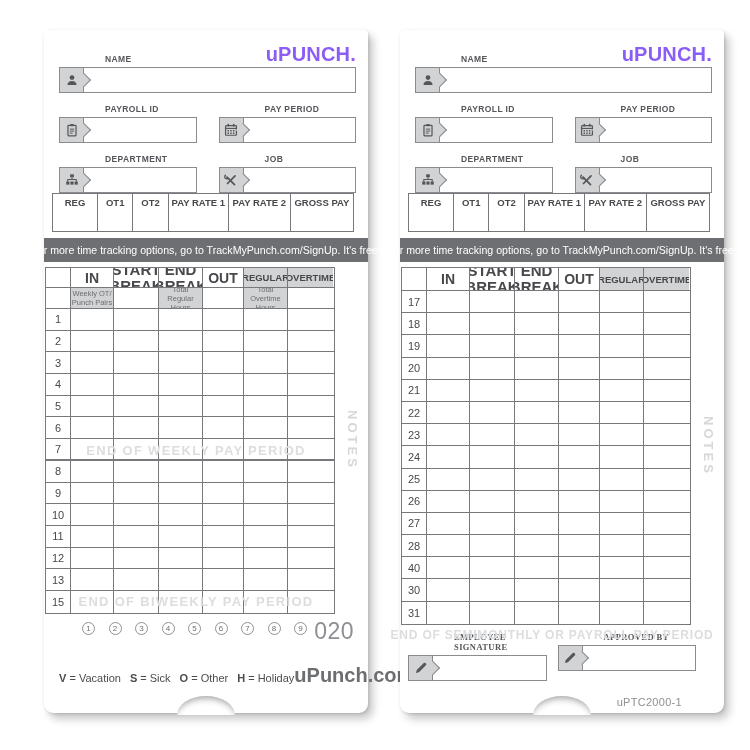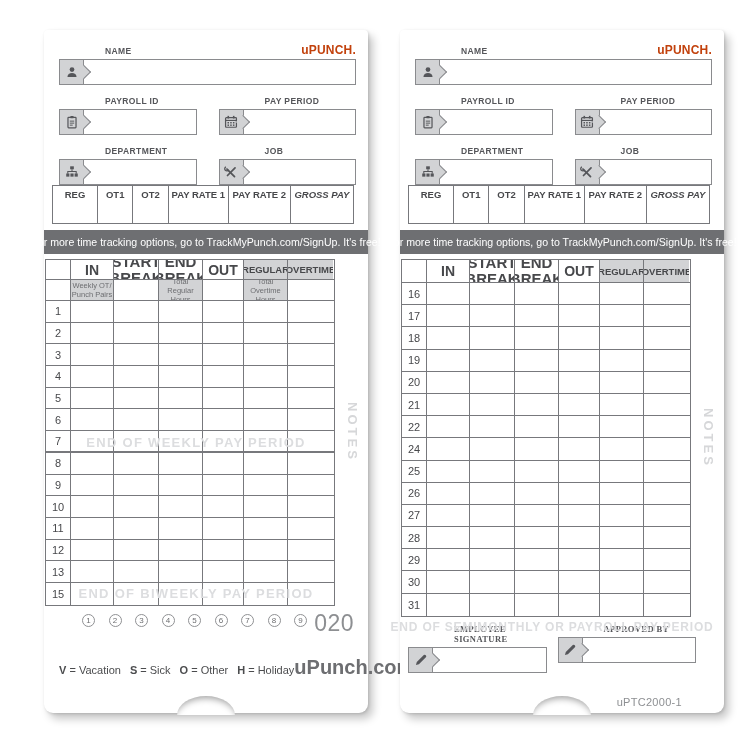--- a/index.html
+++ b/index.html
@@ -14,38 +14,38 @@
   .card{position:absolute;top:30px;width:324px;height:683px;background:#fff;
     border-radius:4px 4px 9px 9px;
     box-shadow:5px 6px 9px rgba(0,0,0,.22), 1px 1px 3px rgba(0,0,0,.14);}
   .card.front{left:44px;} .card.back{left:400px;}
   .notch{position:absolute;bottom:-2px;left:50%;transform:translateX(-50%);
     width:58px;height:19px;background:#fff;border-radius:29px 29px 0 0/19px 19px 0 0;
     box-shadow:inset 0 6px 7px -4px rgba(0,0,0,.38);}
   
   .head{padding:14px 12px 0 15px;}
   .toprow{display:flex;justify-content:space-between;align-items:flex-end;margin-bottom:3px;}
-  .logo{font-size:12px;font-weight:800;color:#c2410c;letter-spacing:.2px;line-height:1;}
+  .logo{font-size:20px;font-weight:800;color:#8b5cf6;letter-spacing:.2px;line-height:1;}
   .flabel{display:block;font-size:8.5px;font-weight:bold;color:var(--label);
     letter-spacing:.4px;margin-bottom:3px;padding-left:46px;}
   .field{display:flex;border:1.5px solid var(--field-border);height:26px;background:#fff;}
   .fic{width:24px;flex:none;background:var(--fill-gray);border-right:1.2px solid var(--field-border);
     position:relative;display:flex;align-items:center;justify-content:center;}
   .fic::after{content:"";position:absolute;right:-5.5px;top:50%;width:9px;height:9px;
     transform:translateY(-50%) rotate(45deg);background:var(--fill-gray);
     border-top:1.2px solid var(--field-border);border-right:1.2px solid var(--field-border);z-index:2;}
   .fbody{flex:1;}
   .cols{display:flex;gap:22px;margin-top:11px;}
   .col{flex:1;min-width:0;}
   
   .pt{display:flex;margin:0 14px 0 8px;height:39px;border:1.5px solid var(--line);
     font-size:9.5px;font-weight:bold;color:var(--header-text);}
   .pc{border-right:1.5px solid var(--line);padding-top:3px;text-align:center;}
   .pc:last-child{border-right:none;}
-  .pw0{width:15%;} .pw1{width:11.8%;} .pw2{width:11.8%;} .pw3{width:20%;} .pw4{width:20.7%;} .pw5{width:20.7%;font-style:italic;}
+  .pw0{width:15%;} .pw1{width:11.8%;} .pw2{width:11.8%;} .pw3{width:20%;} .pw4{width:20.7%;} .pw5{width:20.7%;}
   
   .banner{margin-top:6px;height:24px;background:var(--banner-bg);color:var(--banner-text);
     font-size:10.6px;display:flex;align-items:center;justify-content:center;white-space:nowrap;text-align:right;}
   
   .twrap{margin:5px 33px 0 1px;position:relative;}
   .ttable{border:1.5px solid var(--line);position:relative;background:#fff;}
   .trow{display:flex;border-bottom:1.5px solid var(--line);}
   .trow.last{border-bottom:none;}
   .trow.thick{border-bottom-width:2.5px;}
   .c{flex:none;border-right:1.5px solid var(--line);display:flex;align-items:center;
@@ -476,29 +476,20 @@
             <div class="c big">IN</div>
             <div class="c two">START
 BREAK</div>
             <div class="c two">END
 BREAK</div>
             <div class="c big">OUT</div>
             <div class="c gr">REGULAR</div>
             <div class="c gr">OVERTIME</div>
           </div>
           <div class="trow drow">
-            <div class="c num">16</div>
-            <div class="c"></div>
-            <div class="c"></div>
-            <div class="c"></div>
-            <div class="c"></div>
-            <div class="c"></div>
-            <div class="c"></div>
-          </div>
-          <div class="trow drow">
             <div class="c num">17</div>
             <div class="c"></div>
             <div class="c"></div>
             <div class="c"></div>
             <div class="c"></div>
             <div class="c"></div>
             <div class="c"></div>
           </div>
           <div class="trow drow">
             <div class="c num">18</div>
@@ -539,20 +530,29 @@
           <div class="trow drow">
             <div class="c num">22</div>
             <div class="c"></div>
             <div class="c"></div>
             <div class="c"></div>
             <div class="c"></div>
             <div class="c"></div>
             <div class="c"></div>
           </div>
           <div class="trow drow">
+            <div class="c num">23</div>
+            <div class="c"></div>
+            <div class="c"></div>
+            <div class="c"></div>
+            <div class="c"></div>
+            <div class="c"></div>
+            <div class="c"></div>
+          </div>
+          <div class="trow drow">
             <div class="c num">24</div>
             <div class="c"></div>
             <div class="c"></div>
             <div class="c"></div>
             <div class="c"></div>
             <div class="c"></div>
             <div class="c"></div>
           </div>
           <div class="trow drow">
             <div class="c num">25</div>
@@ -584,21 +584,21 @@
           <div class="trow drow">
             <div class="c num">28</div>
             <div class="c"></div>
             <div class="c"></div>
             <div class="c"></div>
             <div class="c"></div>
             <div class="c"></div>
             <div class="c"></div>
           </div>
           <div class="trow drow">
-            <div class="c num">29</div>
+            <div class="c num">40</div>
             <div class="c"></div>
             <div class="c"></div>
             <div class="c"></div>
             <div class="c"></div>
             <div class="c"></div>
             <div class="c"></div>
           </div>
           <div class="trow drow">
             <div class="c num">30</div>
             <div class="c"></div>

